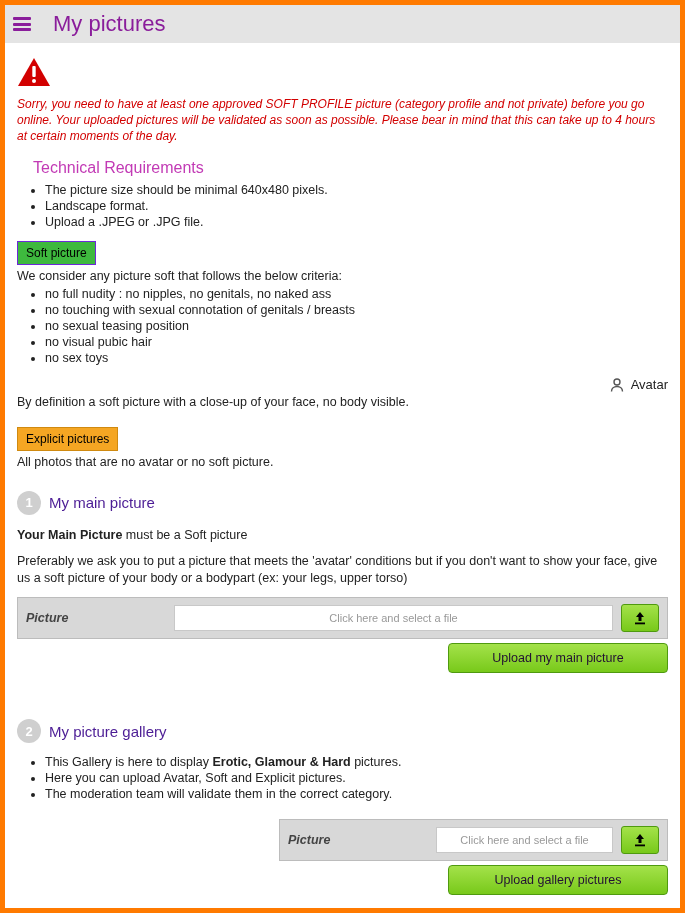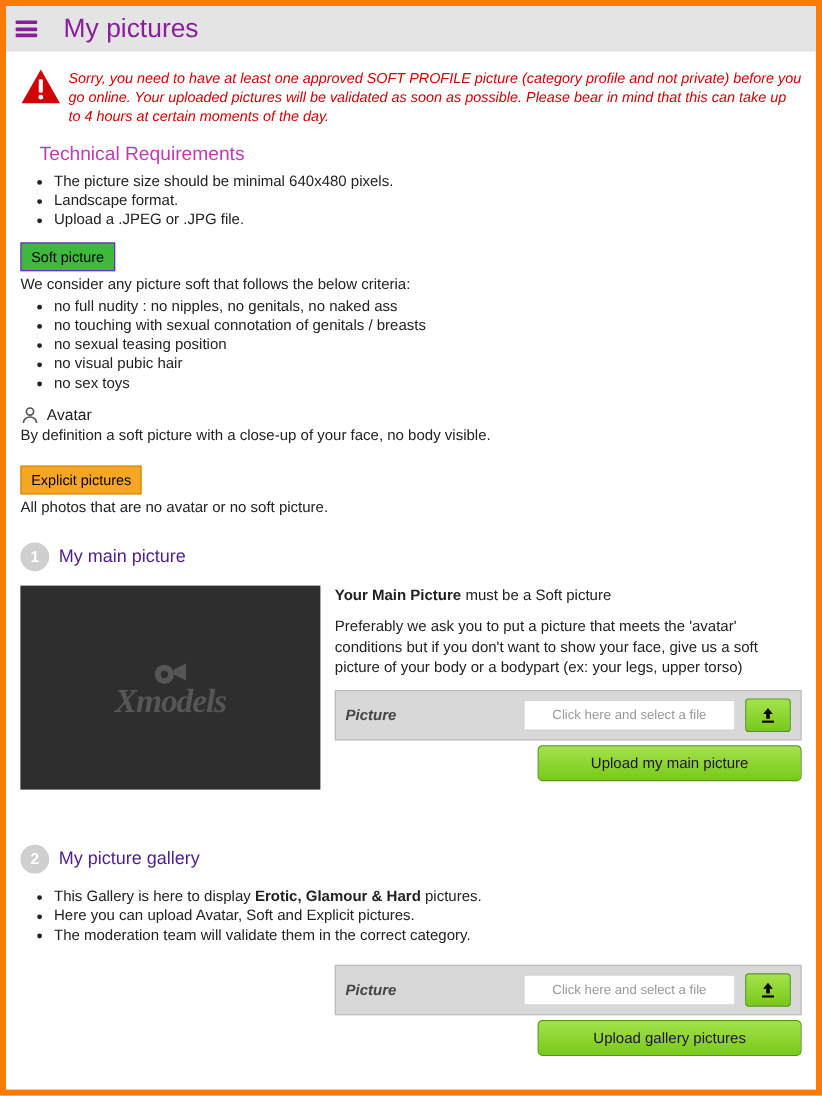--- a/index.html
+++ b/index.html
@@ -3,31 +3,31 @@
 <meta charset="utf-8">
 <style>
   * { box-sizing: border-box; margin: 0; padding: 0; }
   body { font-family: Arial, Helvetica, sans-serif; font-size: 13px; color: #222; background: #fff; }
   .frame { border: 5px solid #ff7a00; width: 685px; height: 913px; margin: 0 auto; overflow: hidden; position: relative; }
   .header { background: #e4e4e4; padding: 6px 8px; display: flex; align-items: center; gap: 22px; }
   .hamburger { width: 18px; height: 14px; display: inline-flex; flex-direction: column; justify-content: space-between; cursor: pointer; }
   .hamburger span { display: block; height: 3px; background: #8a1d9b; border-radius: 1px; }
   .page-title { color: #8a1d9b; font-size: 22px; font-weight: 400; }
   .content { padding: 8px 12px 12px 12px; }
-  .warn-box { display: flex; gap: 6px; margin: 6px 0 14px 0; }
+  .warn-box { display: flex; gap: 6px; margin: 6px 0 14px 0; flex-direction: column; }
   .warn-icon { flex: 0 0 auto; }
   .warn-text { color: #d20000; font-style: italic; font-size: 12px; line-height: 1.35; }
   .section-h { color: #c23ab5; font-size: 16px; margin: 8px 0 6px 16px; font-weight: 400; }
   ul.req { padding-left: 28px; margin: 4px 0 12px 0; }
   ul.req li { margin: 2px 0; font-size: 12.5px; }
   .tag { display: inline-block; padding: 4px 8px; font-size: 12px; margin-bottom: 4px; }
   .tag-soft { background: #3eb93e; color: #000; border:1px solid #6d28d9;text-align:right;}
   .tag-explicit { background: #f5a623; color: #000; border:1px solid #d08a10;}
   .small-desc { font-size: 12.5px; margin-bottom: 4px; }
-  .avatar-row { display: flex; align-items: center; gap: 6px; margin-top: 10px; margin-bottom: 2px; }
+  .avatar-row { display: flex; align-items: center; gap: 6px; margin-top: 10px; margin-bottom: 2px; justify-content: flex-end; }
   .avatar-icon svg { display:block; }
   .step-head { display: flex; align-items: center; gap: 8px; margin: 22px 0 12px 0; }
   .step-circle { width: 24px; height: 24px; border-radius: 50%; background: #cfcfcf; color: #fff; display: flex; align-items: center; justify-content: center; font-size: 13px; font-weight: bold; }
   .step-title { color: #4c1d95; font-size: 15px; }
   .main-pic-row { display: flex; gap: 12px; align-items: flex-start; }
   .placeholder { width: 250px; height: 170px; background: #2e2e2e; display: flex; align-items: center; justify-content: center; flex-direction: column; color: #565656; position: relative; }
   .placeholder-logo { display:flex; align-items:center; gap:2px; }
   .placeholder-logo .cam { margin-bottom: -6px; }
   .placeholder-text { font-family: Georgia, 'Times New Roman', serif; font-style: italic; font-weight: bold; font-size: 28px; color: #565656; letter-spacing: -1px; }
   .main-pic-info { flex: 1; font-size: 12.5px; }
@@ -98,32 +98,20 @@
     <div class="tag tag-explicit">Explicit pictures</div>
     <div class="small-desc">All photos that are no avatar or no soft picture.</div>
 
     
     <div class="step-head">
       <div class="step-circle">1</div>
       <div class="step-title">My main picture</div>
     </div>
 
     <div class="main-pic-row">
-      <div class="placeholder">
-        <div class="placeholder-logo">
-          <span class="cam">
-            <svg width="34" height="28" viewBox="0 0 34 28">
-                <circle cx="12" cy="18" r="8" fill="#565656"></circle>
-                <circle cx="12" cy="18" r="3" fill="#2e2e2e"></circle>
-                <path d="M20 14 L30 9 L30 23 L20 18 Z" fill="#565656"></path>
-              </svg>
-          </span>
-        </div>
-        <div class="placeholder-text">Xmodels</div>
-      </div>
       <div class="main-pic-info">
         <p><span class="bold">Your Main Picture</span><span> must be a Soft picture</span></p>
         <p>Preferably we ask you to put a picture that meets the 'avatar' conditions but if you don't want to show your face, give us a soft picture of your body or a bodypart (ex: your legs, upper torso)</p>
         <div class="picker-bar">
           <div class="picker-label">Picture</div>
           <div class="picker-input">Click here and select a file</div>
           <div class="upload-icon-btn">
             <svg width="16" height="16" viewBox="0 0 16 16">
                 <path d="M8 2 L12 7 L9.5 7 L9.5 11 L6.5 11 L6.5 7 L4 7 Z" fill="#000"></path>
                 <rect x="3" y="12.5" width="10" height="1.8" fill="#000"></rect>

